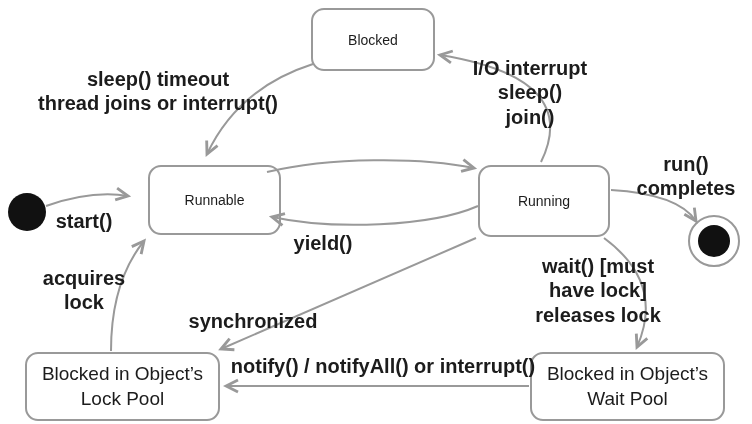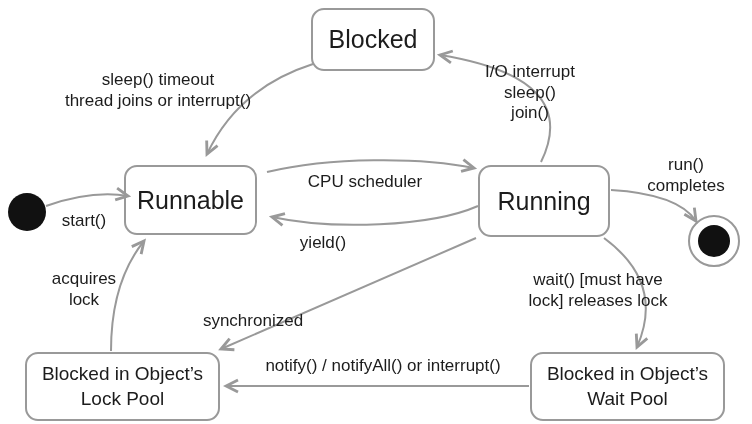--- a/index.html
+++ b/index.html
@@ -22,31 +22,32 @@
     position:absolute;z-index:2;
     background:var(--fill);
     border:2px solid var(--edge);
     border-radius:13px;
     display:flex;align-items:center;justify-content:center;
     text-align:center;
     color:var(--text);
     white-space:pre-line;
     box-sizing:border-box;
   }
-  .state.big{font-size:25px;}
+  .state.big{font-size:14px;}
   .state.small{font-size:19px;line-height:1.3;text-align:center;}
   .label{
     position:absolute;z-index:4;
     transform:translate(-50%,-50%);
     color:var(--text);
-    font-size:17px;
+    font-size:20px;
     line-height:1.22;
     text-align:center;
     white-space:pre-line;
     pointer-events:none;
+    font-weight:bold;
   }
 </style>
 </head>
 <body>
 
 <div id="stage">
 
   <svg id="edges" width="752" height="424" viewBox="0 0 752 424">
     <defs>
       <marker id="arrow" viewBox="0 0 12 12" refX="10" refY="6" markerWidth="9" markerHeight="9" orient="auto-start-reverse">
@@ -66,40 +67,39 @@
     <path class="edge" marker-end="url(#arrow)" d="M 478 206 C 430 227 332 230 272 217"></path>
     <path class="edge" marker-end="url(#arrow)" d="M 611 190 Q 678 194 696 221"></path>
     <path class="edge" marker-end="url(#arrow)" d="M 604 238 Q 665 283 637 347"></path>
     <path class="edge" marker-end="url(#arrow)" d="M 476 238 L 221 349"></path>
     <path class="edge" marker-end="url(#arrow)" d="M 111 351 Q 111 282 144 241"></path>
     <path class="edge" marker-end="url(#arrow)" d="M 529 386 L 226 386"></path>
   </svg>
 
   <div class="state big" style="left:311px;top:8px;width:124px;height:63px;">Blocked</div>
 
-  <div class="state big" style="left:124px;top:165px;width:133px;height:70px;">Runnable</div>
+  <div class="state big" style="left:148px;top:165px;width:133px;height:70px;">Runnable</div>
 
   <div class="state big" style="left:478px;top:165px;width:132px;height:72px;">Running</div>
 
   <div class="state small" style="left:25px;top:352px;width:195px;height:69px;">Blocked in Object’s
 Lock Pool</div>
 
   <div class="state small" style="left:530px;top:352px;width:195px;height:69px;">Blocked in Object’s
 Wait Pool</div>
 
   <div class="label" style="left:158px;top:91px;">sleep() timeout
 thread joins or interrupt()</div>
 
   <div class="label" style="left:530px;top:93px;">I/O interrupt
 sleep()
 join()</div>
 
   <div class="label" style="left:84px;top:181px;margin-top:40px;">start()</div>
 
-  <div class="label" style="left:365px;top:182px;">CPU scheduler</div>
 
   <div class="label" style="left:323px;top:243px;">yield()</div>
 
   <div class="label" style="left:686px;top:176px;">run() completes</div>
 
   <div class="label" style="left:84px;top:290px;">acquires
 lock</div>
 
   <div class="label" style="left:253px;top:297px;margin-top:24px;">synchronized</div>
 

